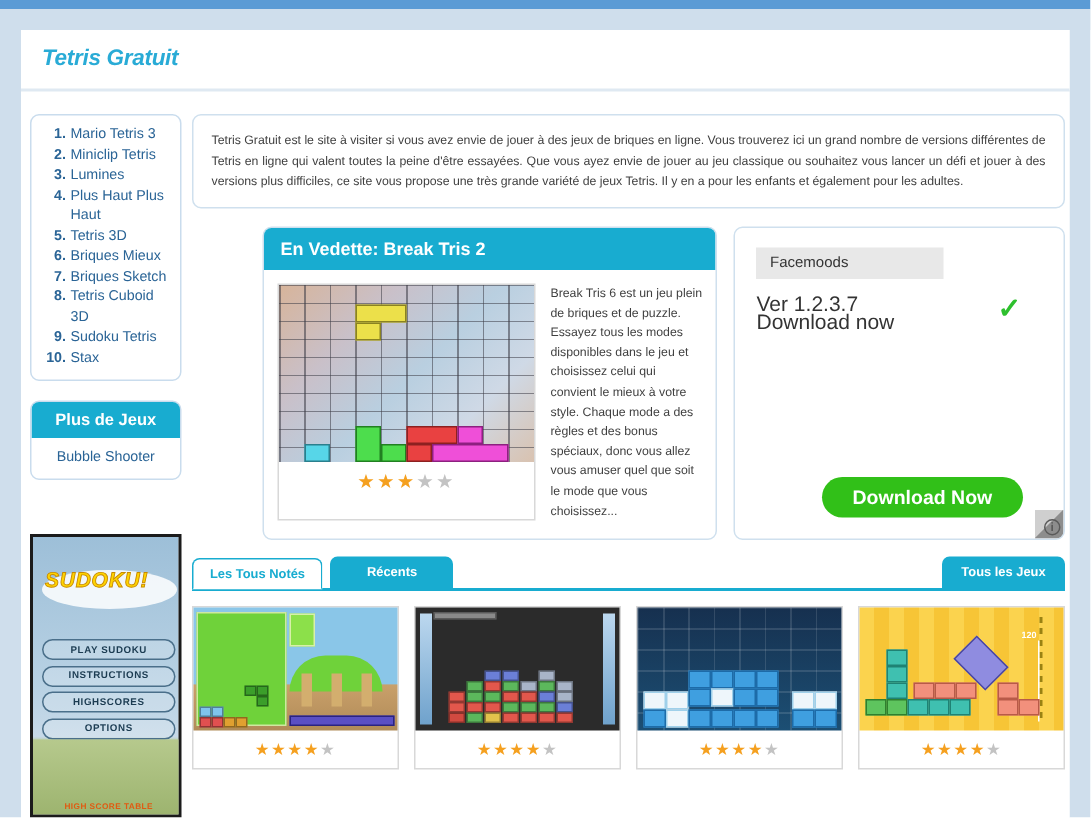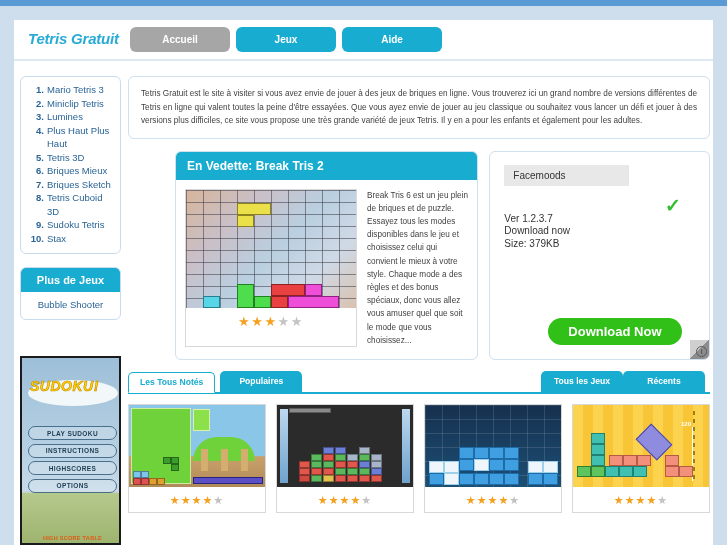--- a/index.html
+++ b/index.html
@@ -172,21 +172,21 @@
   
   .adbox {
     width: 240px; border: 1px solid #cfe0ee; border-radius: 6px;
     background: #ffffff; position: relative; overflow: hidden;
   }
   .ad-inner { padding: 13px 14px; height: 100%; position: relative; }
   .ad-title {
     background: #e8e8e8; color: #333; font-size: 10px;
     padding: 5px 9px; width: 125px;
   }
-  .ad-lines { margin-top: 27px; font-size: 10px; color: #333; line-height: 12.5px; }
+  .ad-lines { margin-top: 10px; font-size: 14px; color: #333; line-height: 12.5px; }
   .ad-check {
     position: absolute; right: 28px; top: 42px;
     color: #2ec02e; font-size: 19px; font-weight: bold;
   }
   .ad-dl {
     position: absolute; left: 58px; bottom: 14px;
     background: #31c018; color: #ffffff;
     font-size: 13px; font-weight: bold;
     padding: 6px 20px; border-radius: 16px; cursor: pointer;
   }
@@ -262,25 +262,20 @@
 <div id="page">
 
   <div class="topbar-dark"></div>
   <div class="topbar-light"></div>
   <div class="left-rail"></div>
   <div class="right-rail"></div>
   <div class="body-bg"></div>
 
   <div class="header">
     <div class="brand">Tetris Gratuit</div>
-    <div class="nav">
-      <div class="nav-btn active">Accueil</div>
-      <div class="nav-btn">Jeux</div>
-      <div class="nav-btn">Aide</div>
-    </div>
   </div>
   <div class="header-sep"></div>
 
   <div class="sidebar">
     <div class="panel">
       <div class="panel-body">
         <ol class="toplist">
           <li>Mario Tetris 3</li>
           <li>Miniclip Tetris</li>
           <li>Lumines</li>
@@ -345,37 +340,35 @@
           <div class="fdesc">Break Tris 6 est un jeu plein de briques et de puzzle. Essayez tous les modes disponibles dans le jeu et choisissez celui qui convient le mieux à votre style. Chaque mode a des règles et des bonus spéciaux, donc vous allez vous amuser quel que soit le mode que vous choisissez...</div>
         </div>
       </div>
 
       <div class="adbox">
         <div class="ad-inner">
           <div class="ad-title">Facemoods</div>
           <div class="ad-lines">
             <div>Ver 1.2.3.7</div>
             <div>Download now</div>
-            <div>Size: 379KB</div>
           </div>
           <div class="ad-check">✓</div>
           <div class="ad-dl">Download Now</div>
         </div>
         <div class="ad-badge">
             <span>i</span>
           </div>
       </div>
 
     </div>
 
     <div class="tabs">
       <div class="tab active">Les Tous Notés</div>
-      <div class="tab">Populaires</div>
+      <div class="tab">Récents</div>
       <div class="tab right">Tous les Jeux</div>
-      <div class="tab">Récents</div>
     </div>
 
     <div class="games">
 
       <div class="gcard">
         <div class="gshot g1">
           <div class="g1-field"></div>
           <div class="g1-hill"></div>
           <div class="g1-box"></div>
           <div class="g1-pipe" style="left:72px;"></div>

